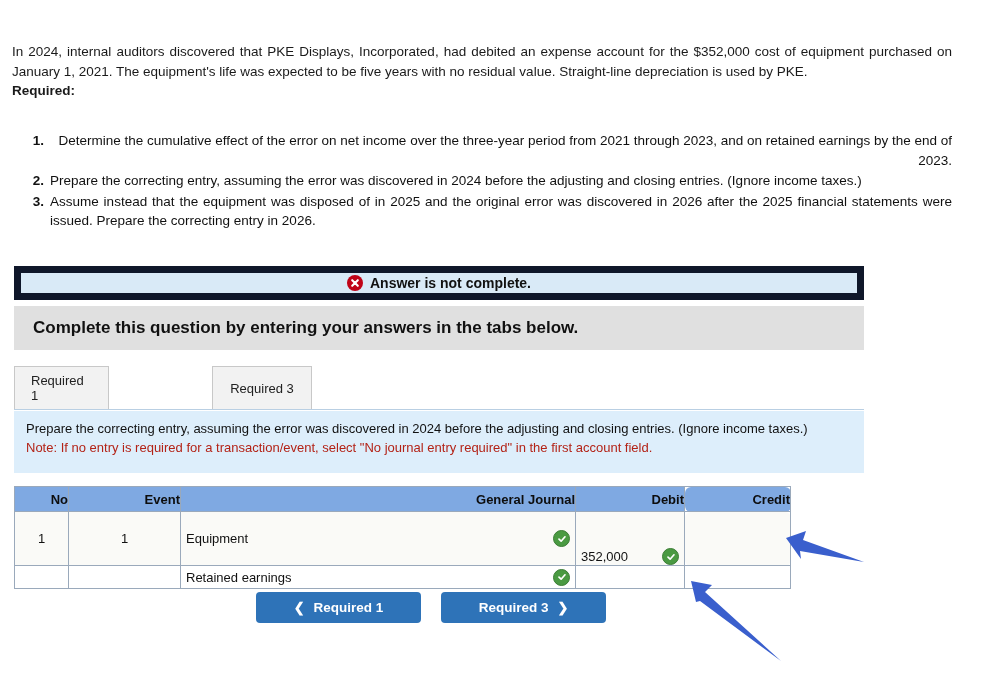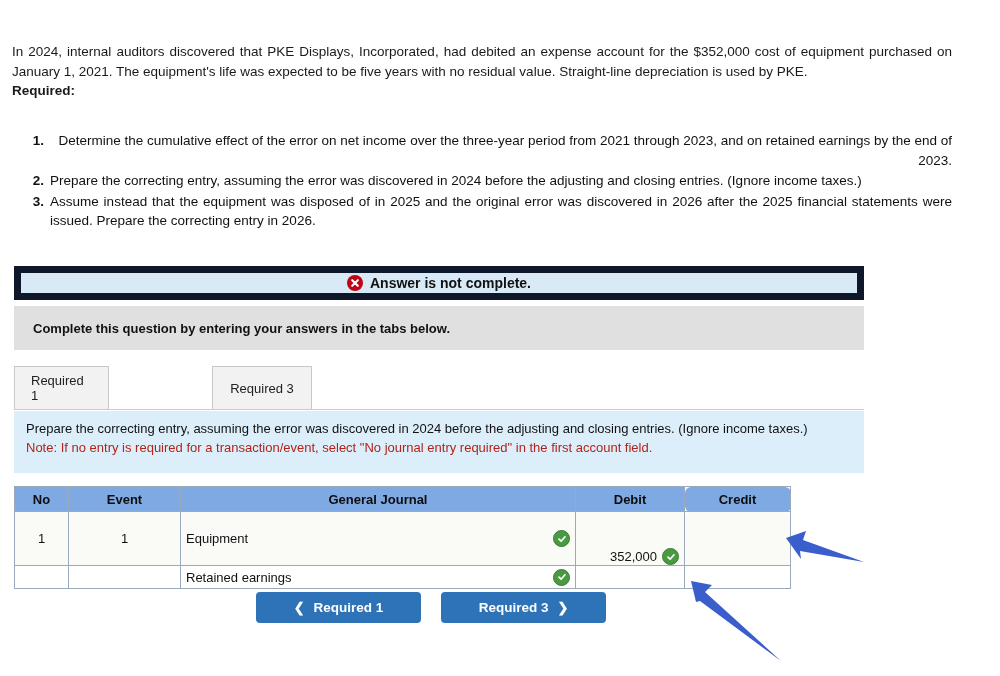--- a/index.html
+++ b/index.html
@@ -44,21 +44,21 @@
   }
   .x-icon svg{display:block;}
   .alert-text{font-size:14px;font-weight:bold;color:#111;}
 
   
   .greybar{
     position:absolute;left:14px;top:306px;width:850px;height:44px;
     background:#e0e0e0;box-sizing:border-box;
     display:flex;align-items:center;
   }
-  .greybar span{font-size:13px;font-weight:bold;color:#111;padding-left:19px;}
+  .greybar span{font-size:17px;font-weight:bold;color:#111;padding-left:19px;}
 
   
   .tabstrip{
     position:absolute;left:14px;top:365px;width:850px;height:45px;
     box-sizing:border-box;
   }
   .tabstrip .baseline{
     position:absolute;left:0;bottom:0;width:850px;height:1px;background:#b9cfe3;
   }
   .tab{
@@ -86,34 +86,34 @@
 
   
   .jtable{
     position:absolute;left:14px;top:486px;width:771px;
     border-collapse:collapse;table-layout:fixed;
     font-size:13px;
   }
   .jtable th{
     background:#7fa9e2;color:#0d0d0d;font-weight:bold;
     height:24px;border:1px solid #9aa9bb;
-    font-size:13px;text-align:center;padding:0;
+    font-size:13px;text-align:right;padding:0;
   }
   .jtable td{
     height:22px;border:1px solid #9aa9bb;padding:0 5px;
     background:#ffffff;vertical-align:middle;
   }
   .c-no{width:53px;text-align:center;}
   .c-event{width:111px;text-align:center;}
   .c-gj{width:394px;}
   .c-debit{width:108px;}
   .c-credit{width:105px;border-radius:6px;}
 
   .cellflex{display:flex;align-items:center;justify-content:space-between;width:100%;}
-  .cellflex.rt{justify-content:flex-end;gap:5px;margin-top:36px;}
+  .cellflex.rt{gap:5px;margin-top:36px;}
   .gjtext{color:#111;}
   .amt{color:#111;}
   .check{
     width:15px;height:15px;border-radius:50%;
     background:#4a9a42;border:1px solid #3b7d35;
     display:inline-flex;align-items:center;justify-content:center;flex:0 0 15px;
   }
   .check svg{display:block;}
   .filled td{background:#fafaf7;}
 

